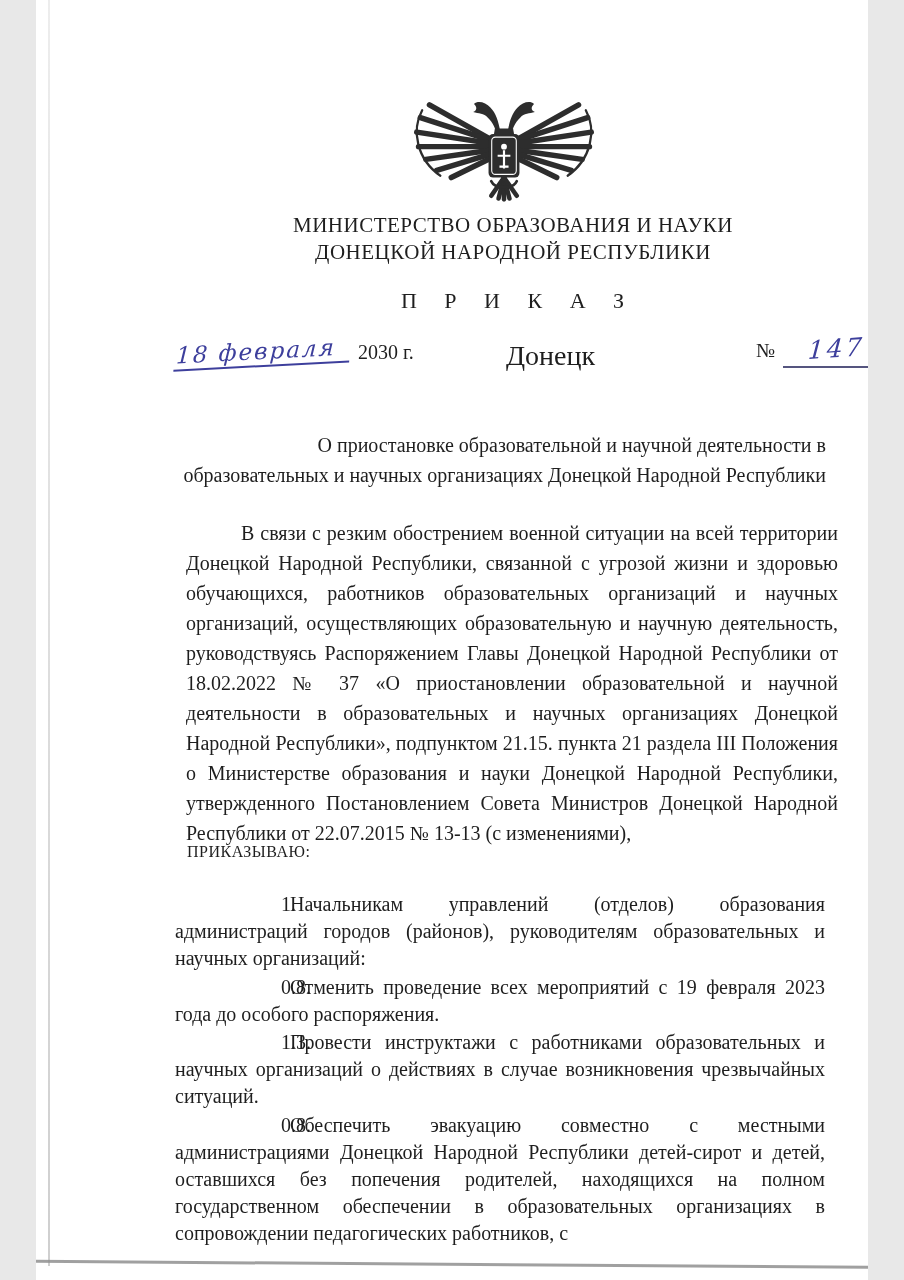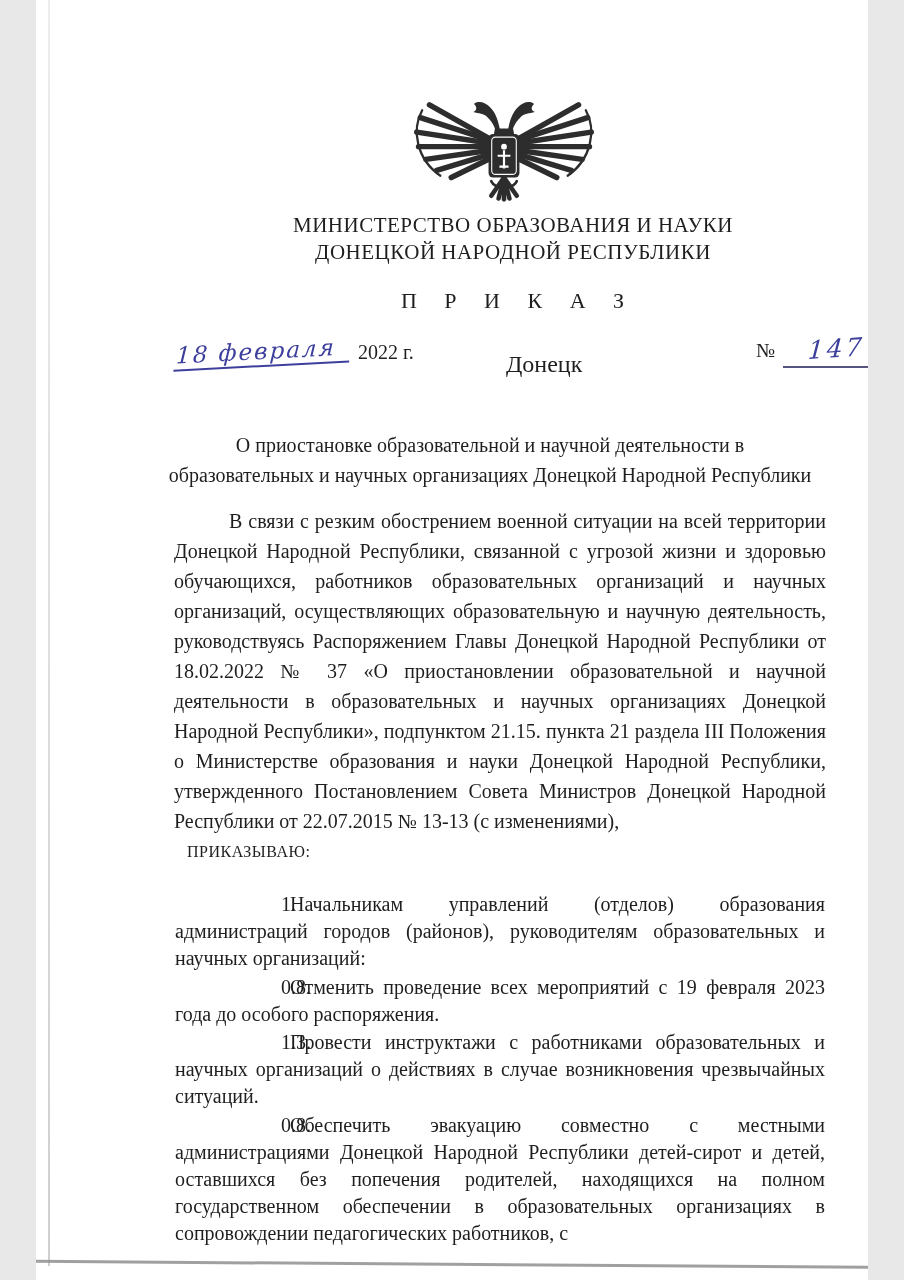--- a/index.html
+++ b/index.html
@@ -33,37 +33,37 @@
   }
 
   .meta { position:absolute; top:330px; left:138px; width:700px; height:62px; }
   .date-group { position:absolute; left:0; top:8px; font-size:20px; white-space:nowrap; }
   .hw { color:#3d3f9c; font-style:italic; font-family:"DejaVu Serif", serif; }
   .hw-date {
     display:inline-block; font-size:23px; letter-spacing:2px;
     transform:rotate(-3deg) skewX(-6deg);
     border-bottom:2px solid #3d3f9c; padding:0 14px 1px 2px; margin-right:8px;
   }
-  .city { position:absolute; left:332px; top:10px; font-size:24px;margin-top:11px; }
+  .city { position:absolute; left:332px; top:10px; font-size:28px; }
   .number-group { position:absolute; left:582px; top:4px; font-size:20px; white-space:nowrap; }
   .hw-num-wrap {
     display:inline-block; min-width:106px; text-align:center;
     border-bottom:2px solid #55557f; margin-left:8px; padding-bottom:3px;
   }
   .hw-num {
     display:inline-block; font-size:25px; letter-spacing:3px;
     transform:rotate(-4deg) skewX(-8deg);
   }
 
   .subject {
-    position:absolute; top:430px; left:128px; width:652px;
-    text-align:center; font-size:20px; line-height:30px;
+    position:absolute; top:430px; left:138px; width:652px;
+    text-align:right; font-size:20px; line-height:30px;
   }
   .preamble {
-    position:absolute; top:506px; left:138px; width:652px; margin:0;
+    position:absolute; top:506px; left:138px; width:652px; margin:12px;
     font-size:20px; line-height:30px; text-align:justify; text-indent:55px;
   }
   .order-word { position:absolute; top:843px; left:151px; font-size:16px; letter-spacing:.5px; }
 
   .items { position:absolute; top:890px; left:138px; width:652px; }
   .items p {
     margin:1px; font-size:20px; line-height:27.2px;
     text-align:justify; text-indent:53px;
   }
   .item-num { display:inline-block; width:62px; }
@@ -120,21 +120,21 @@
 
   <div class="ministry">
     <div>МИНИСТЕРСТВО ОБРАЗОВАНИЯ И НАУКИ</div>
     <div>ДОНЕЦКОЙ НАРОДНОЙ РЕСПУБЛИКИ</div>
   </div>
 
   <div class="doc-type">П Р И К А З</div>
 
   <div class="meta">
     <div class="date-group">
-      <span class="hw hw-date">18 февраля</span><span>2022 г.</span>
+      <span class="hw hw-date">18 февраля</span><span>2030 г.</span>
     </div>
     <div class="city">Донецк</div>
     <div class="number-group">
       <span>№</span><span class="hw-num-wrap"><span class="hw hw-num">147</span></span>
     </div>
   </div>
 
   <div class="subject">О приостановке образовательной и научной деятельности в образовательных и научных организациях Донецкой Народной Республики</div>
 
   <p class="preamble">В связи с резким обострением военной ситуации на всей территории Донецкой Народной Республики, связанной с угрозой жизни и здоровью обучающихся, работников образовательных организаций и научных организаций, осуществляющих образовательную и научную деятельность, руководствуясь Распоряжением Главы Донецкой Народной Республики от 18.02.2022 № 37 «О приостановлении образовательной и научной деятельности в образовательных и научных организациях Донецкой Народной Республики», подпунктом 21.15. пункта 21 раздела III Положения о Министерстве образования и науки Донецкой Народной Республики, утвержденного Постановлением Совета Министров Донецкой Народной Республики от 22.07.2015 № 13-13 (с изменениями),</p>

